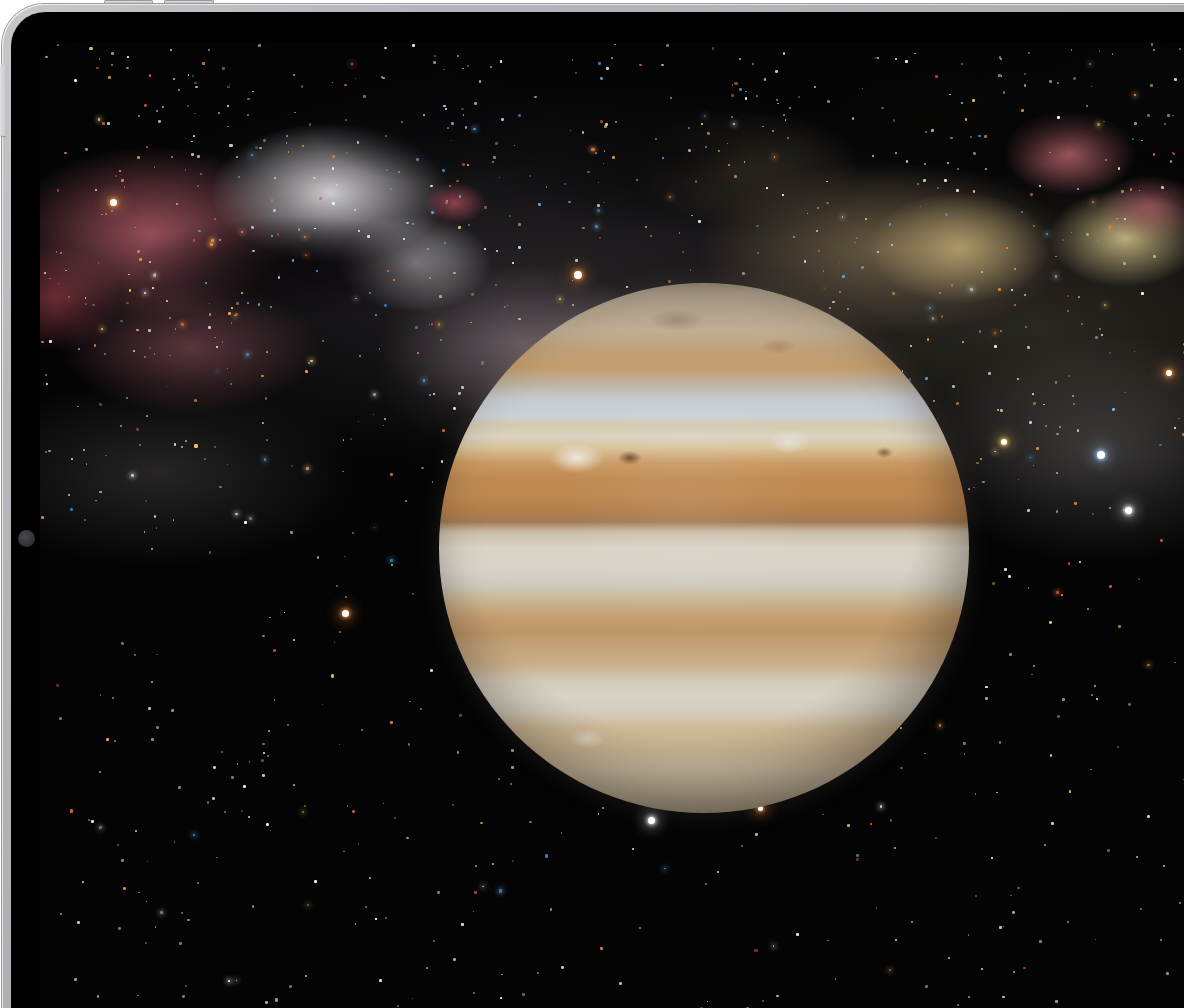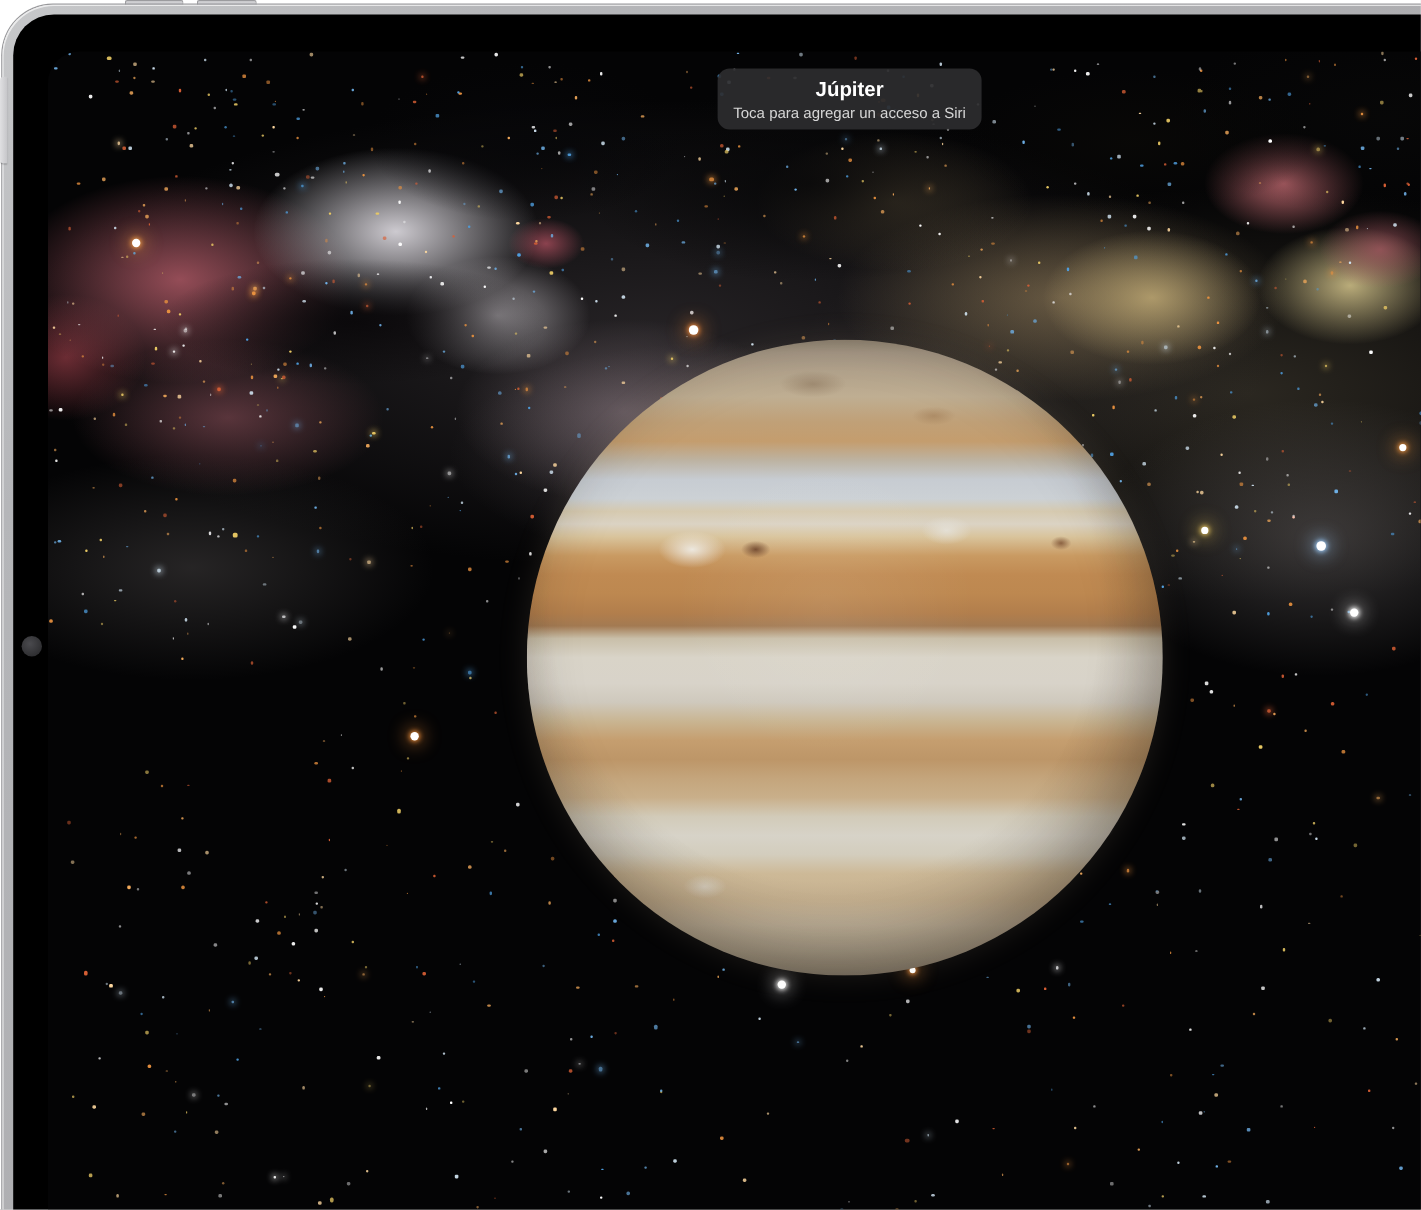--- a/index.html
+++ b/index.html
@@ -1278,19 +1278,15 @@
         <div class="star" style="left: 301.5px; top: 566.5px; width: 7px; height: 7px; border-radius: 50%; background: rgb(255, 255, 255); box-shadow: rgb(239, 143, 58) 0px 0px 4px 1px, rgba(239, 143, 58, 0.4) 0px 0px 14px 5px;"></div>
         <div class="star" style="left: 1057px; top: 408px; width: 8px; height: 8px; border-radius: 50%; background: rgb(255, 255, 255); box-shadow: rgb(159, 208, 255) 0px 0px 4px 1px, rgba(159, 208, 255, 0.4) 0px 0px 14px 5px;"></div>
         <div class="star" style="left: 1084.5px; top: 463.5px; width: 7px; height: 7px; border-radius: 50%; background: rgb(255, 255, 255); box-shadow: rgb(255, 255, 255) 0px 0px 4px 1px, rgba(255, 255, 255, 0.4) 0px 0px 14px 5px;"></div>
         <div class="star" style="left: 607.5px; top: 773.5px; width: 7px; height: 7px; border-radius: 50%; background: rgb(255, 255, 255); box-shadow: rgb(242, 242, 242) 0px 0px 4px 1px, rgba(242, 242, 242, 0.4) 0px 0px 14px 5px;"></div>
         <div class="star" style="left: 1126px; top: 327px; width: 6px; height: 6px; border-radius: 50%; background: rgb(255, 255, 255); box-shadow: rgb(240, 149, 63) 0px 0px 4px 1px, rgba(240, 149, 63, 0.4) 0px 0px 14px 5px;"></div>
         <div class="star" style="left: 961px; top: 396px; width: 6px; height: 6px; border-radius: 50%; background: rgb(255, 255, 255); box-shadow: rgb(236, 200, 94) 0px 0px 4px 1px, rgba(236, 200, 94, 0.4) 0px 0px 14px 5px;"></div>
         <div class="star" style="left: 717.5px; top: 762.5px; width: 5px; height: 5px; border-radius: 50%; background: rgb(255, 255, 255); box-shadow: rgb(239, 143, 58) 0px 0px 4px 1px, rgba(239, 143, 58, 0.4) 0px 0px 14px 5px;"></div>
       </div>
     <div class="planet"></div>
 
-    <div class="tooltip">
-      <div class="title">Júpiter</div>
-      <div class="subtitle">Toca para agregar un acceso a Siri</div>
-    </div>
   </div>
 
 </div>
 
 </body></html>

